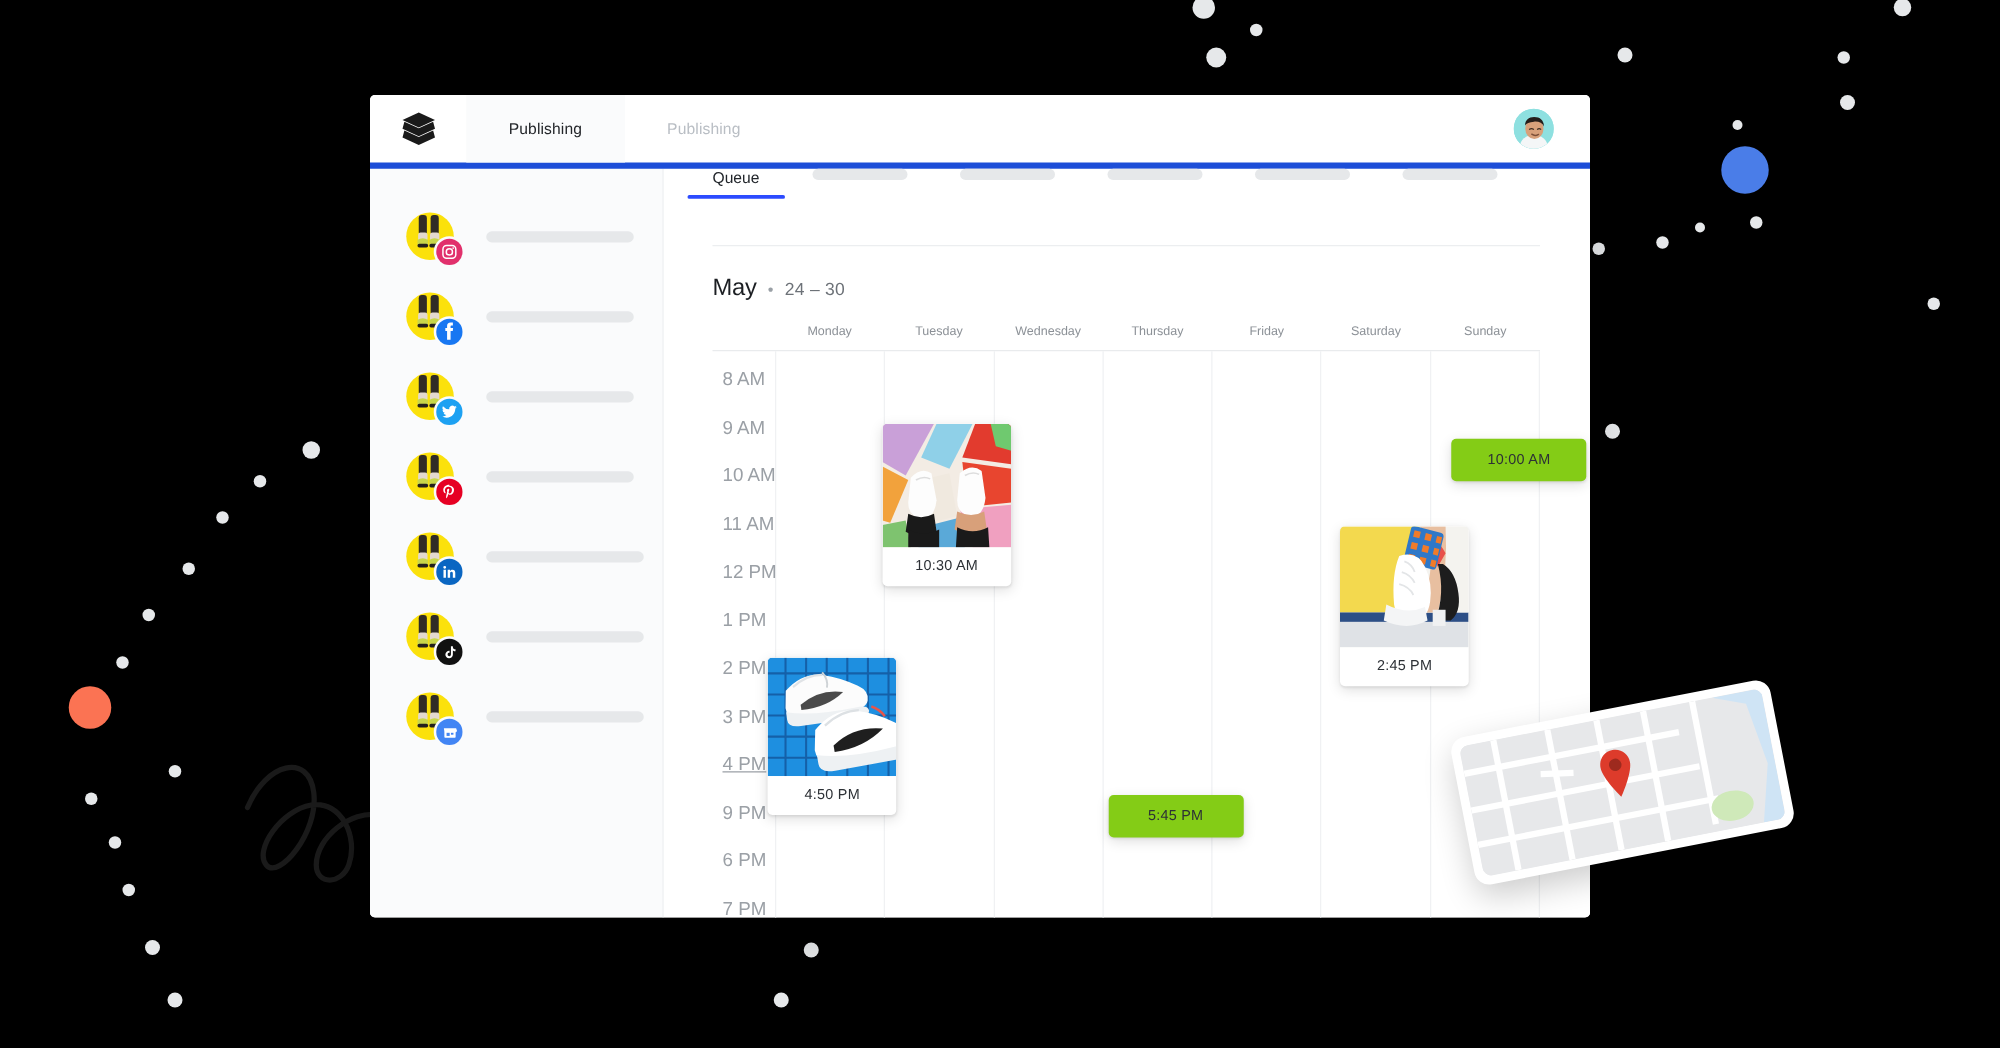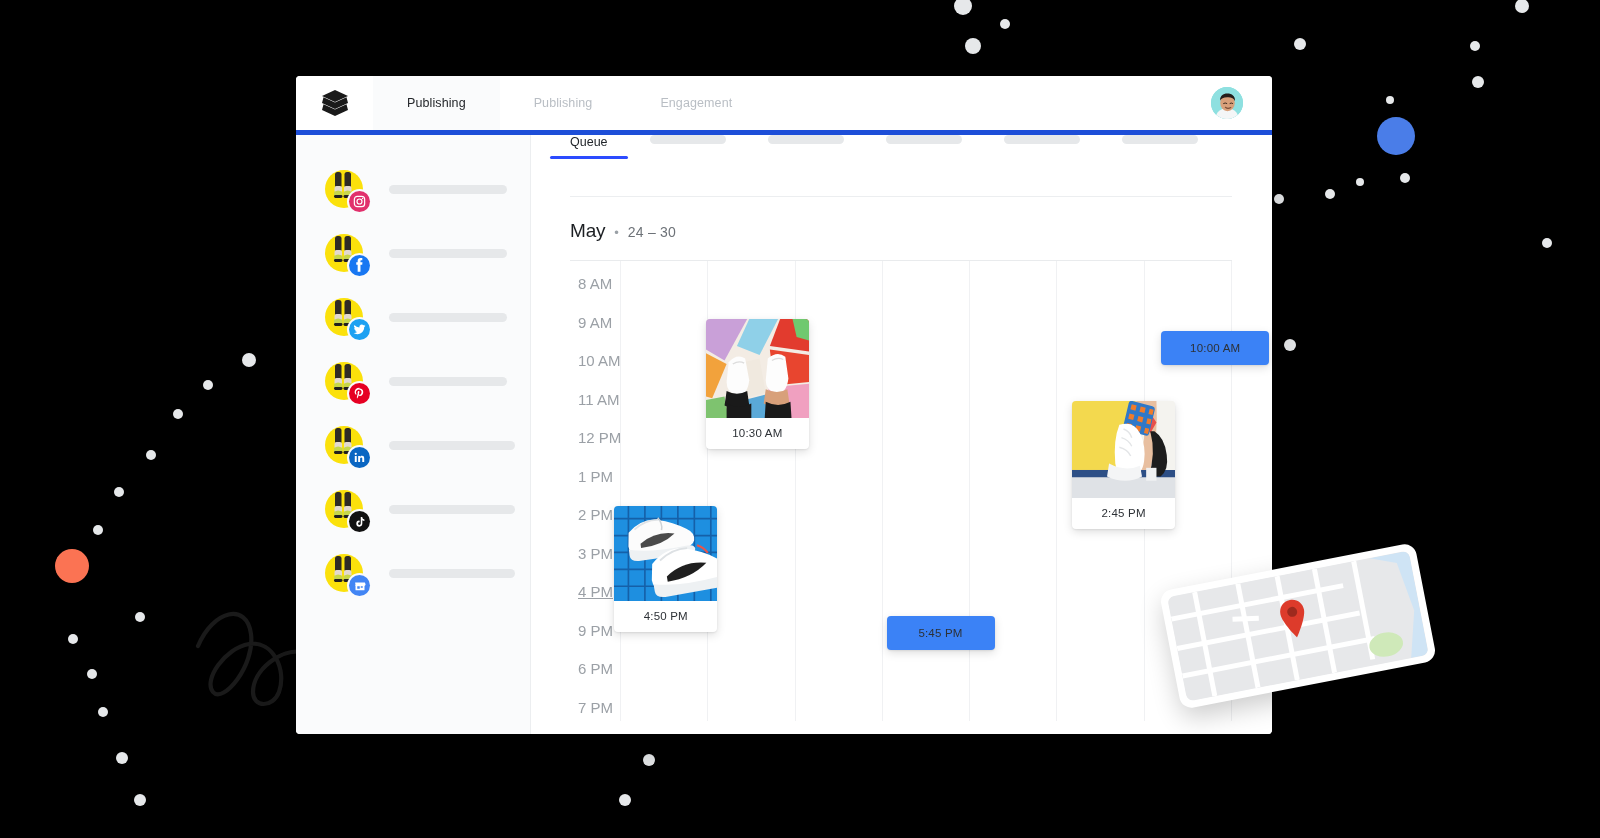--- a/index.html
+++ b/index.html
@@ -135,21 +135,21 @@
   .post {
     position: absolute; background: #ffffff; border-radius: 4px;
     box-shadow: 0 3px 10px rgba(0,0,0,.13), 0 1px 2px rgba(0,0,0,.08);
     overflow: hidden;
   }
   .post .time {
     text-align: center; font-size: 11.5px; color: #2d3136;
     padding: 9px 0 10px; letter-spacing: .2px;
   }
   .timecard {
-    position: absolute; background: #3b82f6; border-radius: 4px;
+    position: absolute; background: #84cc16; border-radius: 4px;
     box-shadow: 0 3px 10px rgba(0,0,0,.13), 0 1px 2px rgba(0,0,0,.08);
     font-size: 11.5px; color: #2d3136; letter-spacing: .2px;
     display: flex; align-items: center; justify-content: center;
   }
 
   
   .mapcard {
     position: absolute; left: 1168px; top: 566px;
     width: 260px; height: 120px;
     transform: rotate(-11deg);
@@ -214,23 +214,20 @@
           <path d="M15 14.6 L26.5 9.3 L28 15 L15 21 L2 15 L3.5 9.3 Z" fill="#1a1a1a"></path>
           <path d="M15 21.6 L26.5 16.3 L28 22 L15 28 L2 22 L3.5 16.3 Z" fill="#1a1a1a"></path>
         </svg>
       </div>
       <div class="navtab active">
         <span>Publishing</span>
       </div>
       <div class="navtab">
         <span>Publishing</span>
       </div>
-      <div class="navtab">
-        <span>Engagement</span>
-      </div>
       <div class="avatar-wrap">
         <svg width="32" height="32" viewBox="0 0 32 32" aria-hidden="true">
           <rect width="32" height="32" fill="#8ee0e0"></rect>
           <ellipse cx="16" cy="30" rx="11" ry="9" fill="#f4f6f7"></ellipse>
           <ellipse cx="16.5" cy="16" rx="7.3" ry="8.2" fill="#d8a07a"></ellipse>
           <path d="M9 14 C9 6.5 24 6 24 13.5 C24 9.5 20 8 16 8.5 C11.8 9 9.2 11 9 14 Z" fill="#2b2320"></path>
           <path d="M9.1 13.4 C9 9 12 6.6 16.3 6.6 C21 6.6 24.2 9.2 24.1 14.2 C23 11.2 20 10 16.2 10.3 C12.5 10.6 10 11.6 9.1 13.4 Z" fill="#241d1a"></path>
           <path d="M12.6 16.4 q1.6 -1 3.2 0" stroke="#3a2a20" stroke-width="1" fill="none" stroke-linecap="round"></path>
           <path d="M19 16.4 q1.3 -0.9 2.6 0" stroke="#3a2a20" stroke-width="1" fill="none" stroke-linecap="round"></path>
           <path d="M14.4 20.3 q2.6 2 5.4 0.2" stroke="#7d4f38" stroke-width="1.1" fill="none" stroke-linecap="round"></path>
@@ -430,20 +427,29 @@
           <div class="subtabs-rule"></div>
         </div>
 
         <div class="month-row">
           <span class="month-name">May</span>
           <span class="month-sep">•</span>
           <span class="month-range">24 – 30</span>
         </div>
 
         <div class="cal">
+          <div class="daynames" id="daynames">
+              <div class="dayname">Monday</div>
+              <div class="dayname">Tuesday</div>
+              <div class="dayname">Wednesday</div>
+              <div class="dayname">Thursday</div>
+              <div class="dayname">Friday</div>
+              <div class="dayname">Saturday</div>
+              <div class="dayname">Sunday</div>
+            </div>
           <div class="grid-wrap">
             <div class="grid" id="grid">
               <div class="timecol" id="timecol">
                   <div class="timelabel" style="top: 14px;">8 AM</div>
                   <div class="timelabel" style="top: 52.5px;">9 AM</div>
                   <div class="timelabel" style="top: 91px;">10 AM</div>
                   <div class="timelabel" style="top: 129.5px;">11 AM</div>
                   <div class="timelabel" style="top: 168px;">12 PM</div>
                   <div class="timelabel" style="top: 206.5px;">1 PM</div>
                   <div class="timelabel" style="top: 245px;">2 PM</div>

